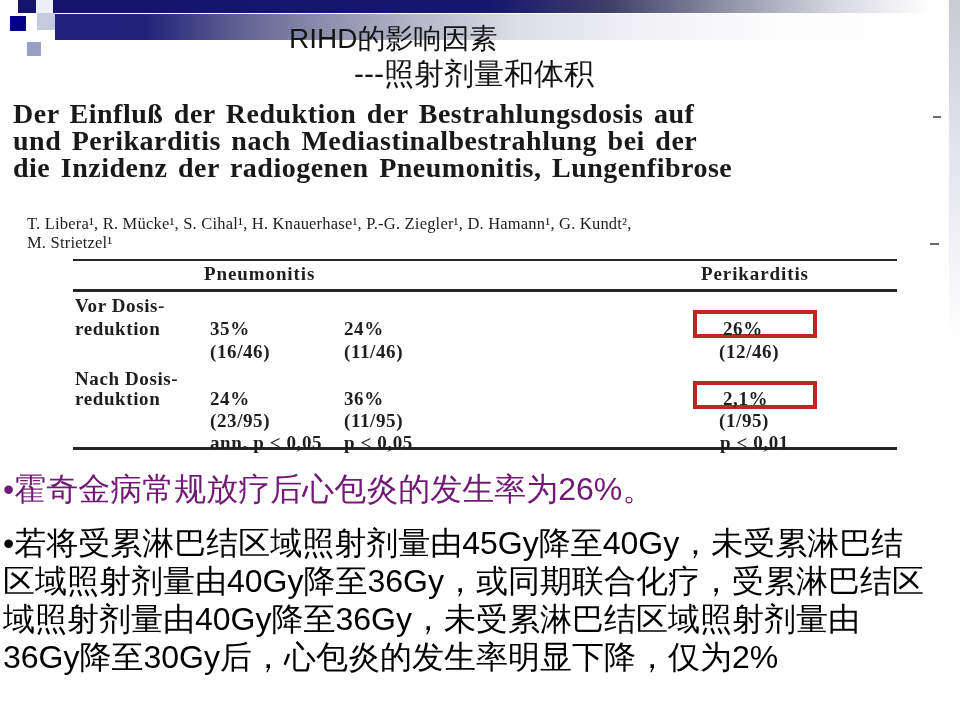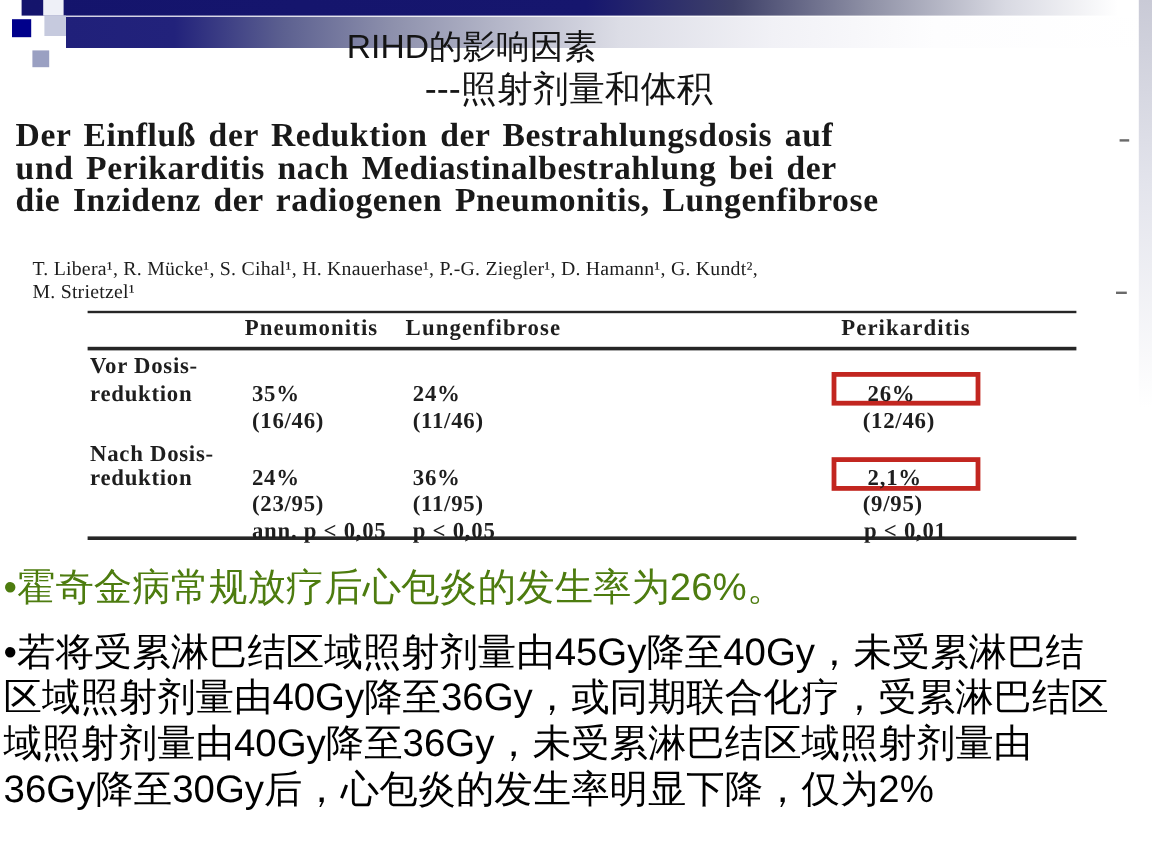--- a/index.html
+++ b/index.html
@@ -37,21 +37,21 @@
   .rule { position:absolute; left:0; width:824px; background:#262626; }
   .rule-top { top:9px; height:2px; }
   .rule-head { top:39px; height:3px; }
   .rule-bottom { top:197px; height:3px; }
   .tcell { position:absolute; font-family:"Liberation Serif", serif; font-weight:600;
     font-size:19px; color:#1e1e1e; letter-spacing:0.6px; white-space:nowrap; }
   .thead { font-weight:700; letter-spacing:0.9px; }
   .hl-box { position:absolute; width:124px; height:28px; border:4px solid #c22620; background:transparent; }
 
   
-  .bullet1 { left:3px; top:468px; font-size:32px; color:#4d7c0f; white-space:nowrap; }
+  .bullet1 { left:3px; top:468px; font-size:32px; color:#701a75; white-space:nowrap; }
   .bullet2 { left:3px; top:524px; font-size:32px; line-height:38px; color:#000; }
   .bullet2 div { white-space:nowrap; }
 </style>
 </head>
 <body>
 
 <div class="abs top-bar"></div>
 <div class="abs top-bar-gap"></div>
 <div class="abs band"></div>
 <div class="abs sq-navy"></div>
@@ -73,21 +73,20 @@
   <div>T. Libera¹, R. Mücke¹, S. Cihal¹, H. Knauerhase¹, P.-G. Ziegler¹, D. Hamann¹, G. Kundt²,</div>
   <div>M. Strietzel¹</div>
 </div>
 
 <div class="abs ptable">
   <div class="rule rule-top"></div>
   <div class="rule rule-head"></div>
   <div class="rule rule-bottom"></div>
 
   <div class="tcell thead" style="left:131px; top:13px;">Pneumonitis</div>
-  <div class="tcell thead" style="left:265px; top:13px;">Lungenfibrose</div>
   <div class="tcell thead" style="left:628px; top:13px;">Perikarditis</div>
 
   <div class="tcell" style="left:2px; top:45px;">Vor Dosis-</div>
   <div class="tcell" style="left:2px; top:68px;">reduktion</div>
   <div class="tcell" style="left:137px; top:68px;">35%</div>
   <div class="tcell" style="left:137px; top:91px;">(16/46)</div>
   <div class="tcell" style="left:271px; top:68px;">24%</div>
   <div class="tcell" style="left:271px; top:91px;">(11/46)</div>
   <div class="hl-box" style="left:620px; top:60px;"></div>
   <div class="tcell" style="left:650px; top:68px;">26%</div>
@@ -96,21 +95,21 @@
   <div class="tcell" style="left:2px; top:118px;">Nach Dosis-</div>
   <div class="tcell" style="left:2px; top:138px;">reduktion</div>
   <div class="tcell" style="left:137px; top:138px;">24%</div>
   <div class="tcell" style="left:137px; top:160px;">(23/95)</div>
   <div class="tcell" style="left:137px; top:182px;">ann. p &lt; 0,05</div>
   <div class="tcell" style="left:271px; top:138px;">36%</div>
   <div class="tcell" style="left:271px; top:160px;">(11/95)</div>
   <div class="tcell" style="left:271px; top:182px;">p &lt; 0,05</div>
   <div class="hl-box" style="left:620px; top:131px;"></div>
   <div class="tcell" style="left:650px; top:138px;">2,1%</div>
-  <div class="tcell" style="left:646px; top:160px;">(9/95)</div>
+  <div class="tcell" style="left:646px; top:160px;">(1/95)</div>
   <div class="tcell" style="left:647px; top:182px;">p &lt; 0,01</div>
 </div>
 
 <div class="abs bullet1">•霍奇金病常规放疗后心包炎的发生率为26%。</div>
 <div class="abs bullet2">
   <div>•若将受累淋巴结区域照射剂量由45Gy降至40Gy，未受累淋巴结</div>
   <div>区域照射剂量由40Gy降至36Gy，或同期联合化疗，受累淋巴结区</div>
   <div>域照射剂量由40Gy降至36Gy，未受累淋巴结区域照射剂量由</div>
   <div>36Gy降至30Gy后，心包炎的发生率明显下降，仅为2%</div>
 </div>

